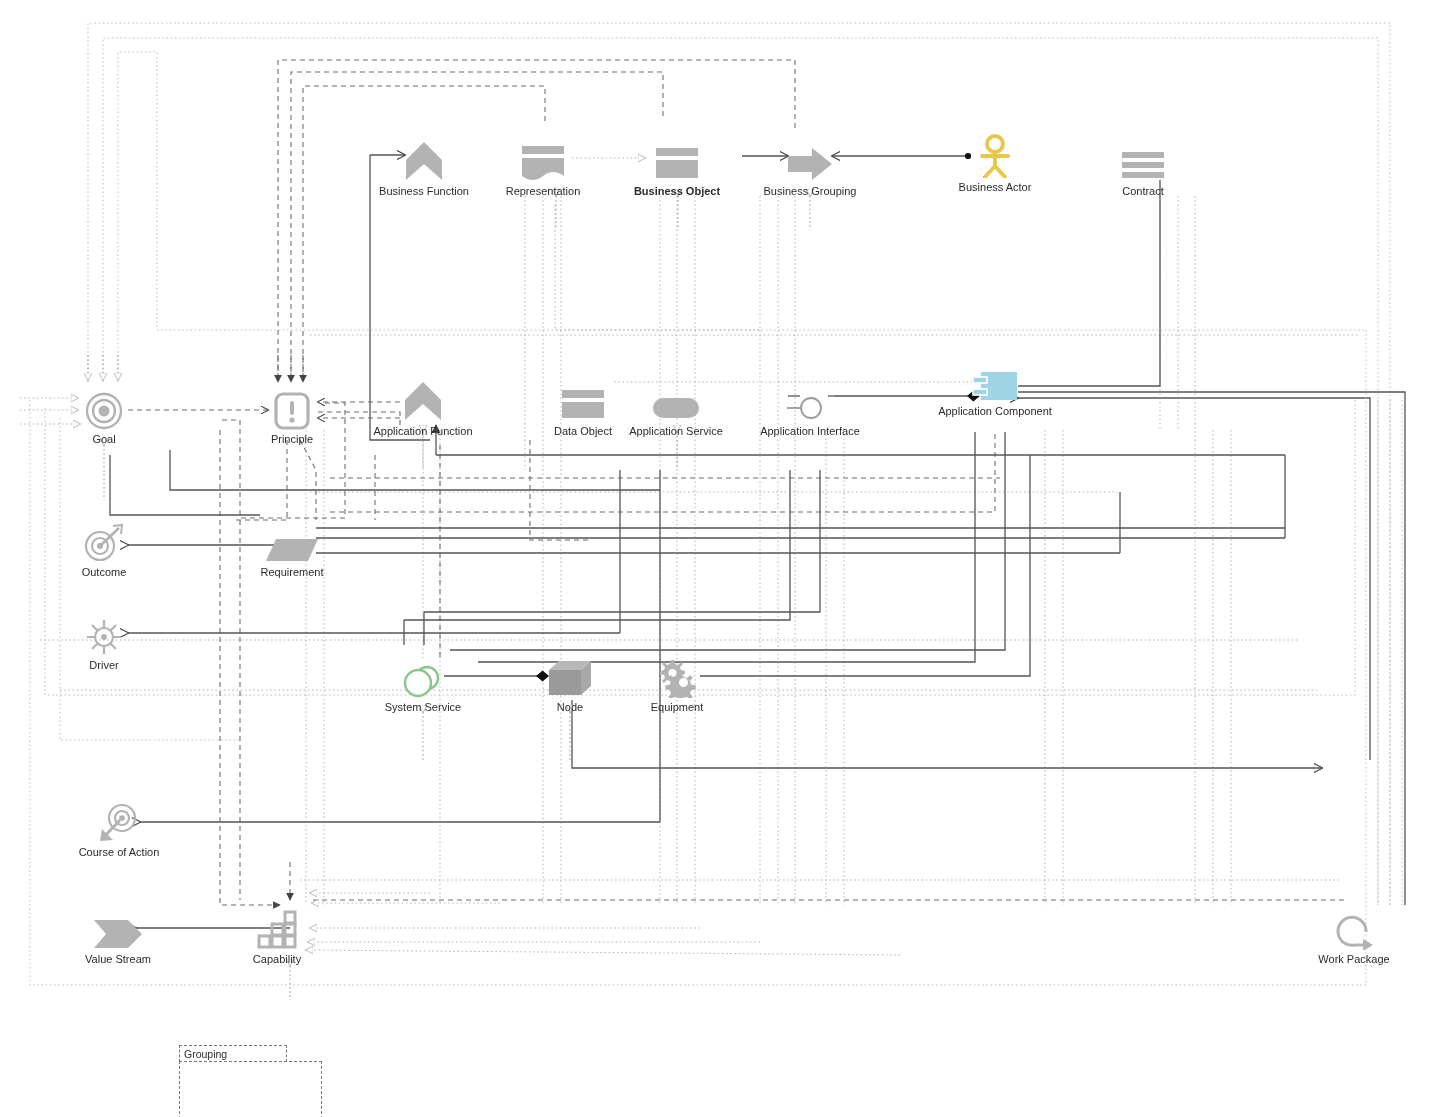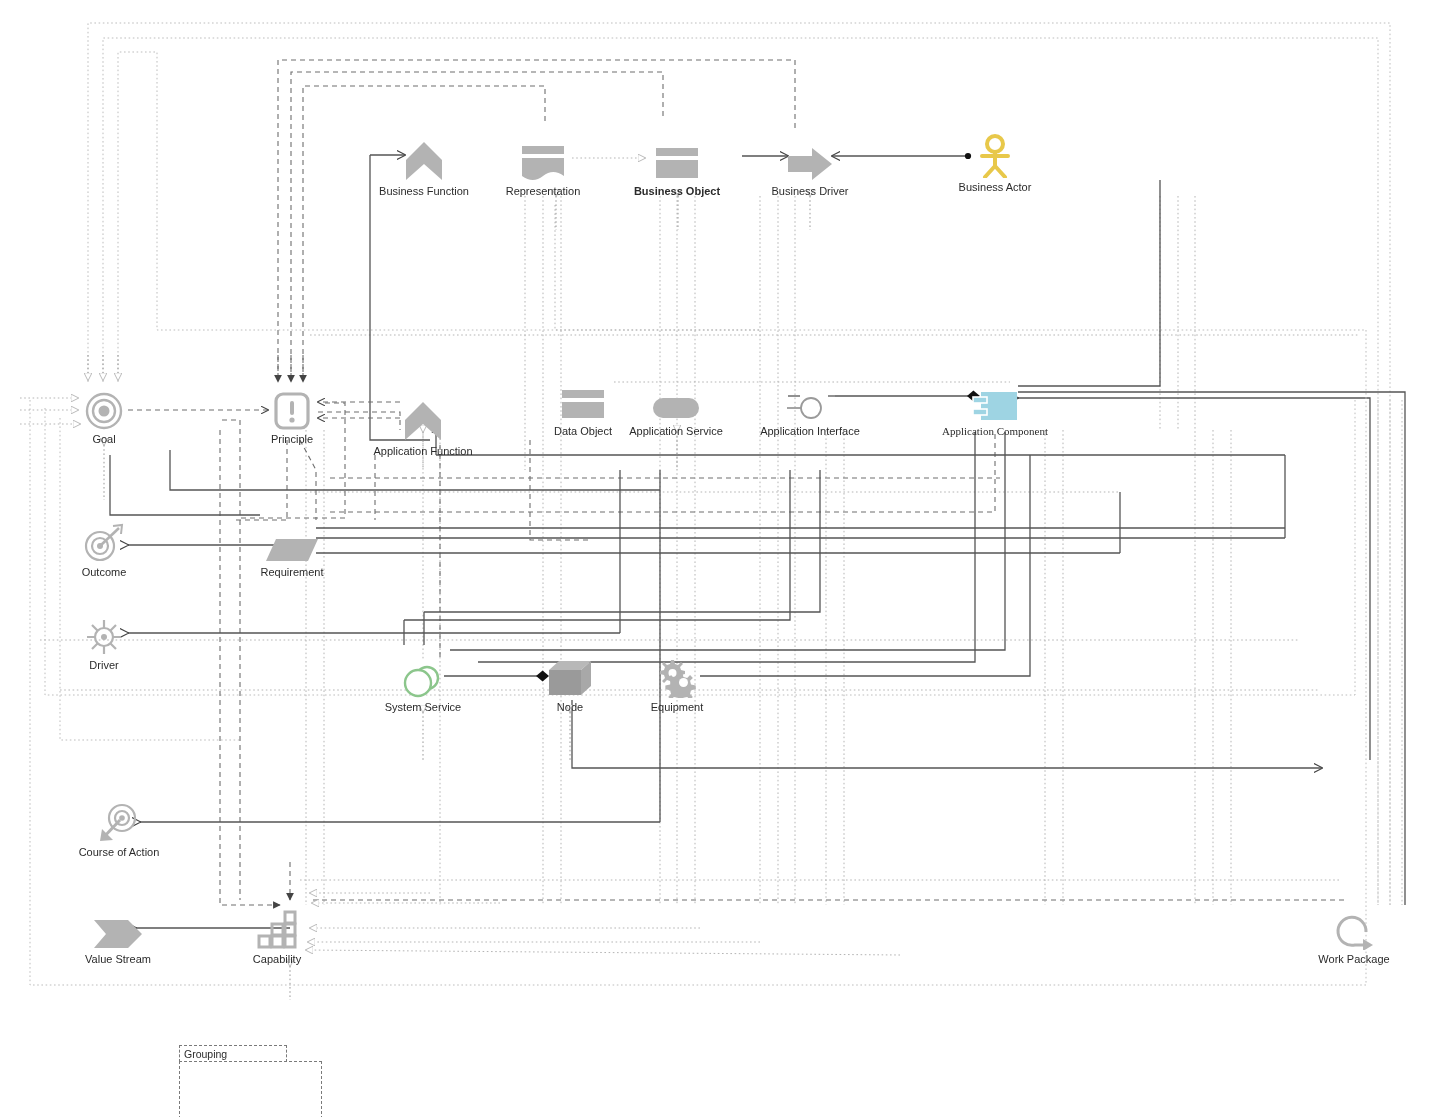--- a/index.html
+++ b/index.html
@@ -244,33 +244,43 @@
     </div>
     <div class="cap">Business Object</div>
   </div>
 
   <div class="node" style="left:810px;top:136px;">
     <div class="glyph">
       <svg width="48" height="36" viewBox="0 0 48 36">
           <path d="M2 10 L26 10 L26 2 L46 18 L26 34 L26 26 L2 26 Z" fill="#b3b3b3"></path>
         </svg>
     </div>
-    <div class="cap">Business Driver</div>
+    <div class="cap">Business Grouping</div>
   </div>
 
   <div class="node" style="left:995px;top:132px;">
     <div class="glyph">
       <svg width="34" height="44" viewBox="0 0 34 44">
         <circle cx="17" cy="10" r="8" fill="none" stroke="#e8c84a" stroke-width="4"></circle>
         <path d="M17 19 L17 32 M4 22 L30 22 M17 32 L7 43 M17 32 L27 43" stroke="#e8c84a" stroke-width="4" fill="none" stroke-linecap="round"></path>
       </svg>
     </div>
     <div class="cap">Business Actor</div>
   </div>
 
+  <div class="node" style="left:1143px;top:136px;">
+    <div class="glyph">
+      <svg width="46" height="32" viewBox="0 0 46 32">
+        <rect x="2" y="2" width="42" height="6" fill="#b3b3b3"></rect>
+        <rect x="2" y="12" width="42" height="6" fill="#b3b3b3"></rect>
+        <rect x="2" y="22" width="42" height="6" fill="#b3b3b3"></rect>
+      </svg>
+    </div>
+    <div class="cap">Contract</div>
+  </div>
 
   <div class="node" style="left:104px;top:384px;">
     <div class="glyph">
       <svg width="38" height="38" viewBox="0 0 38 38">
         <circle cx="19" cy="19" r="17" fill="none" stroke="#b3b3b3" stroke-width="2.4"></circle>
         <circle cx="19" cy="19" r="11" fill="none" stroke="#b3b3b3" stroke-width="2.4"></circle>
         <circle cx="19" cy="19" r="5.5" fill="#b3b3b3"></circle>
       </svg>
     </div>
     <div class="cap">Goal</div>
@@ -280,21 +290,21 @@
     <div class="glyph">
       <svg width="36" height="38" viewBox="0 0 36 38">
         <rect x="2" y="2" width="32" height="34" rx="7" fill="none" stroke="#b3b3b3" stroke-width="3.2"></rect>
         <rect x="16" y="9" width="4" height="14" rx="2" fill="#b3b3b3"></rect>
         <circle cx="18" cy="28" r="2.6" fill="#b3b3b3"></circle>
       </svg>
     </div>
     <div class="cap">Principle</div>
   </div>
 
-  <div class="node" style="left:423px;top:396px;">
+  <div class="node" style="left:423px;top:376px;">
     <div class="glyph">
       <svg width="40" height="42" viewBox="0 0 40 42">
           <path d="M20 2 L38 20 L38 40 L20 24 L2 40 L2 20 Z" fill="#b3b3b3"></path>
         </svg>
     </div>
     <div class="cap">Application Function</div>
   </div>
 
   <div class="node" style="left:583px;top:376px;">
     <div class="glyph">
@@ -318,21 +328,21 @@
   <div class="node" style="left:810px;top:376px;">
     <div class="glyph">
       <svg width="50" height="30" viewBox="0 0 50 30">
         <line x1="2" y1="16" x2="16" y2="16" stroke="#9a9a9a" stroke-width="1.8"></line>
         <circle cx="26" cy="16" r="10" fill="none" stroke="#9a9a9a" stroke-width="1.8"></circle>
       </svg>
     </div>
     <div class="cap">Application Interface</div>
   </div>
 
-  <div class="node" style="left:995px;top:376px;font-family:Liberation Serif, serif;">
+  <div class="node" style="left:995px;top:356px;">
     <div class="glyph">
       <svg width="48" height="32" viewBox="0 0 48 32">
         <rect x="10" y="2" width="36" height="28" fill="#9ed4e3"></rect>
         <rect x="2" y="7" width="14" height="6" fill="#9ed4e3" stroke="#ffffff" stroke-width="1.6"></rect>
         <rect x="2" y="19" width="14" height="6" fill="#9ed4e3" stroke="#ffffff" stroke-width="1.6"></rect>
       </svg>
     </div>
     <div class="cap">Application Component</div>
   </div>
 

